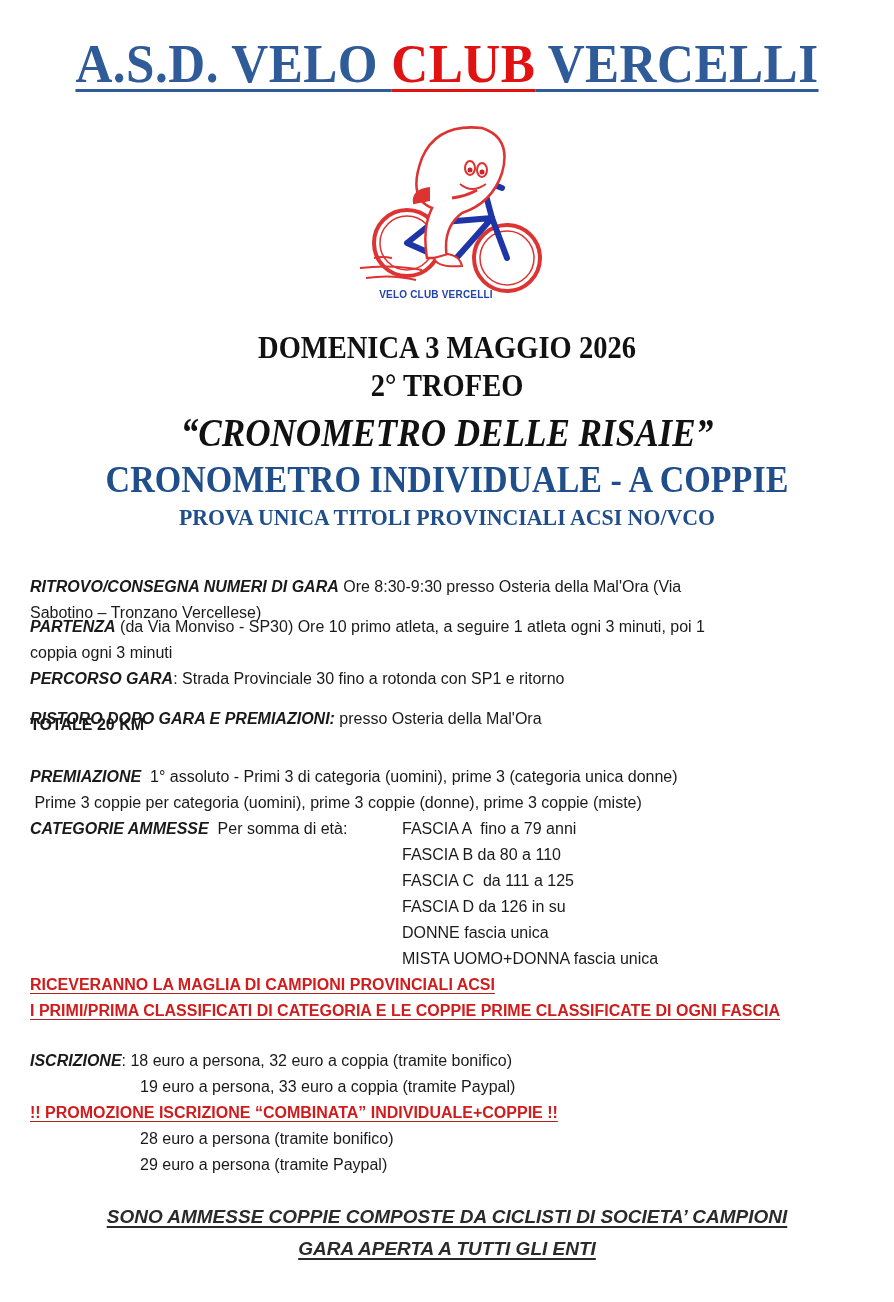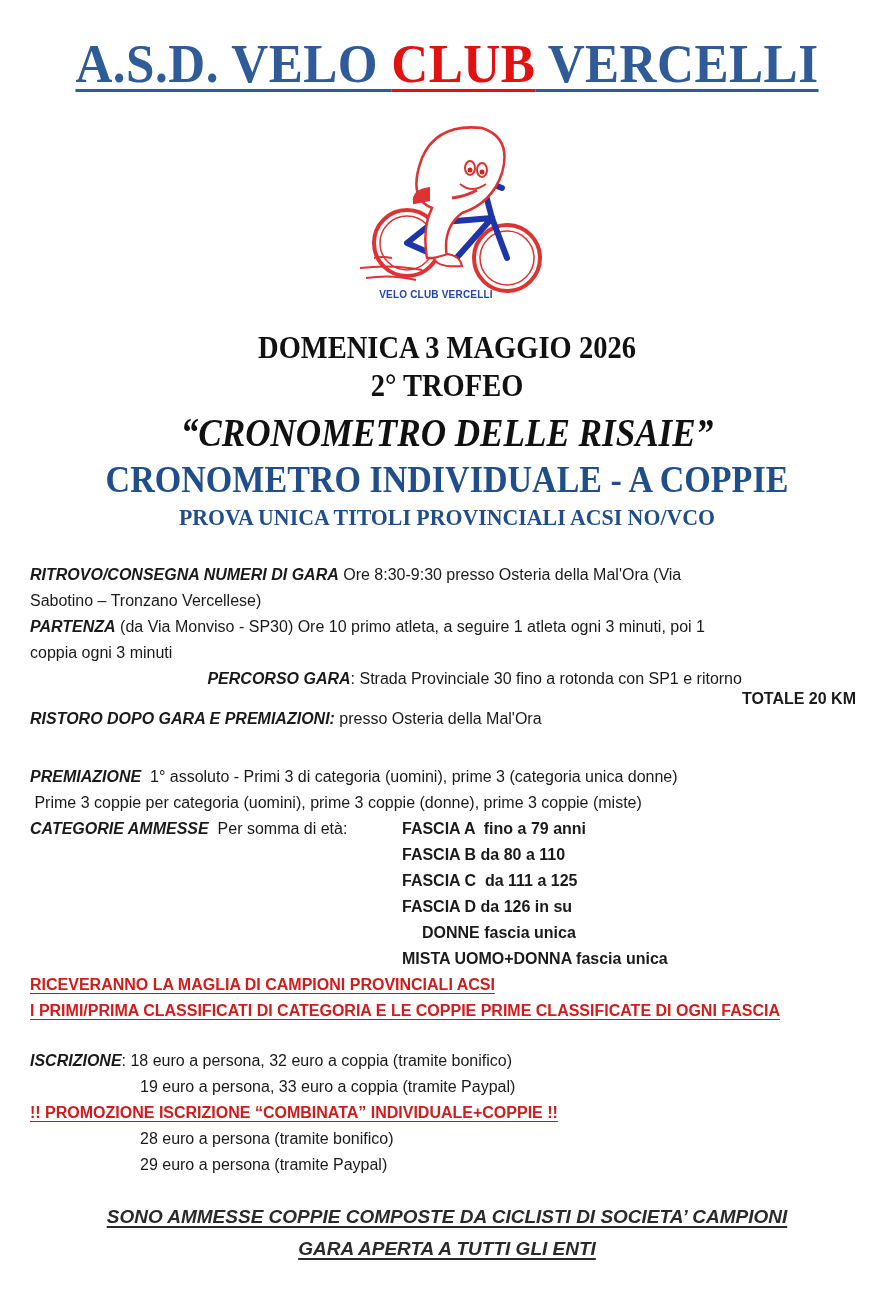--- a/index.html
+++ b/index.html
@@ -27,25 +27,25 @@
   #cronometro-risaie { top: 410px; font-size: 39px; font-style: italic; color: #111; transform: scaleX(0.9); }
   #tipo-gara { top: 458px; font-size: 37px; color: #1f4e8a; transform: scaleX(0.92); }
   #prova-unica { top: 505px; font-size: 23px; color: #1f4e8a; transform: scaleX(0.95); }
 
   .body-text {
     position: absolute; left: 30px; width: 836px;
     font-family: "Liberation Sans", sans-serif; font-size: 16px; color: #1a1a1a;
     line-height: 26px;
   }
   .label { font-weight: bold; font-style: italic; }
-  .just { text-align: justify; text-align-last: left; }
-  .row-flex { display: flex; justify-content: flex-end; }
+  .just { text-align: justify; text-align-last: left; margin-top: 12px; }
+  .row-flex { display: flex; justify-content: center; flex-direction: column; }
   .red-u { color: #d01c1c; font-weight: bold; text-decoration: underline; text-decoration-color: #b02020; text-underline-offset: 3px; }
   .indent-fee { padding-left: 110px; }
-  .cat-col { position: absolute; left: 402px; font-weight: bold; }
+  .cat-col { position: absolute; left: 402px; }
   .footer-line {
     position: absolute; left: 0; width: 894px; text-align: center;
     font-family: "Liberation Sans", sans-serif; font-weight: bold; font-style: italic;
     font-size: 19px; color: #2a2a2a; text-decoration: underline; text-underline-offset: 3px;
     text-decoration-thickness: 2px;
   }
 </style>
 </head>
 <body>
 
@@ -120,21 +120,21 @@
   <div style="white-space:pre;"> Prime 3 coppie per categoria (uomini), prime 3 coppie (donne), prime 3 coppie (miste)</div>
 </div>
 
 <div class="body-text" style="top:816px; height:156px;">
   <div><span class="label">CATEGORIE AMMESSE</span><span style="white-space:pre;">  Per somma di età:</span></div>
   <div class="cat-col" style="top:0; left:372px;">
     <div style="white-space:pre;">FASCIA A  fino a 79 anni</div>
     <div style="white-space:pre;">FASCIA B da 80 a 110</div>
     <div style="white-space:pre;">FASCIA C  da 111 a 125</div>
     <div style="white-space:pre;">FASCIA D da 126 in su</div>
-    <div style="white-space:pre;margin-left:20px;">DONNE fascia unica</div>
+    <div style="white-space:pre;">DONNE fascia unica</div>
     <div style="white-space:pre;">MISTA UOMO+DONNA fascia unica</div>
   </div>
 </div>
 
 <div class="body-text" style="top:972px;">
   <div class="red-u">RICEVERANNO LA MAGLIA DI CAMPIONI PROVINCIALI ACSI</div>
   <div class="red-u">I PRIMI/PRIMA CLASSIFICATI DI CATEGORIA E LE COPPIE PRIME CLASSIFICATE DI OGNI FASCIA</div>
 </div>
 
 <div class="body-text" style="top:1048px;">

